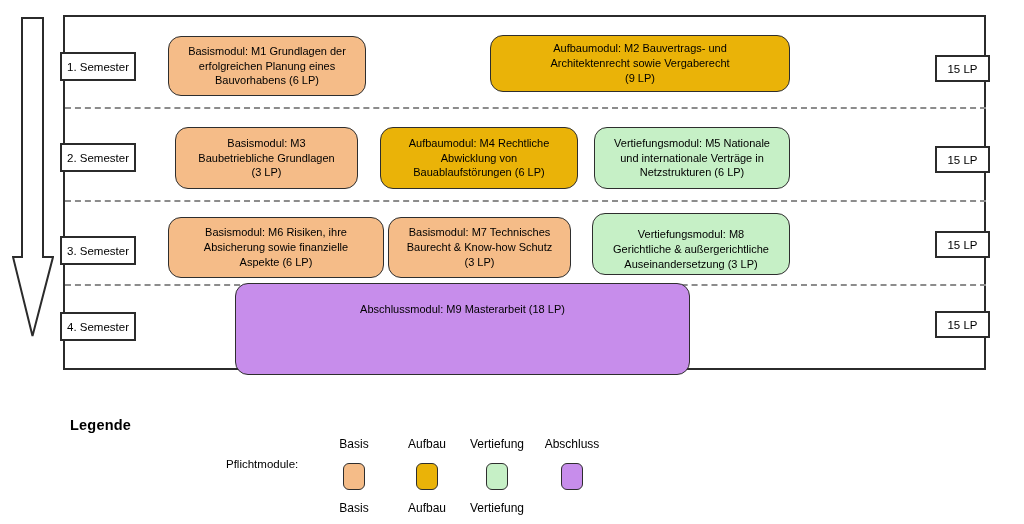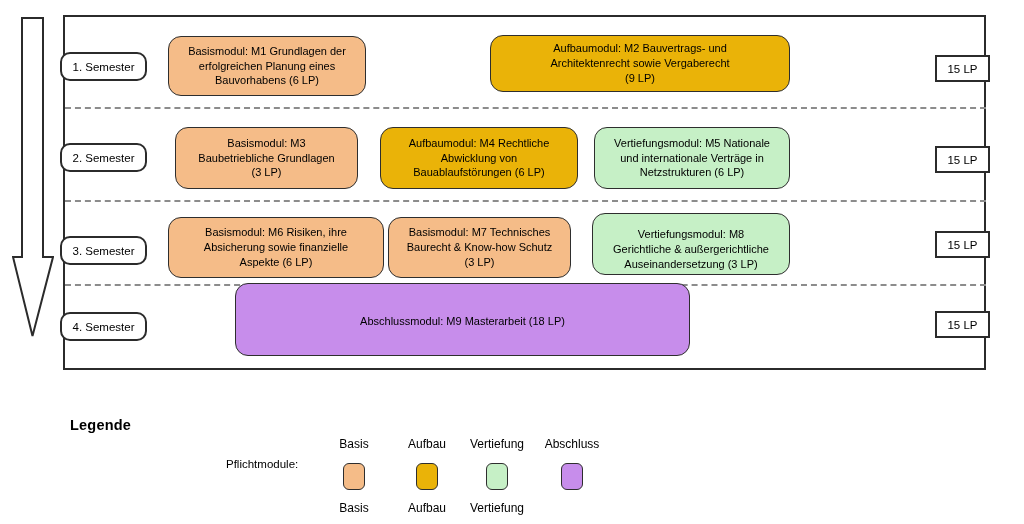--- a/index.html
+++ b/index.html
@@ -45,21 +45,21 @@
     background: #ffffff;
     border: 2px solid #2b2b2b;
     box-sizing: border-box;
     display: flex;
     align-items: center;
     justify-content: center;
     font-size: 11.5px;
     z-index: 2;
     white-space: nowrap;
   }
-  .sem-box { left: 60px; width: 87px; height: 29px; border-radius: 10px; }
+  .sem-box { left: 60px; width: 76px; height: 29px; }
   .lp-box  { left: 935px; width: 55px; height: 27px; }
 
   
   .module {
     position: absolute;
     border: 1.6px solid #2e2e2e;
     border-radius: 13px;
     box-sizing: border-box;
     display: flex;
     flex-direction: column;
@@ -71,24 +71,24 @@
     z-index: 2;
     padding: 2px 6px;
   }
   .module span { display: block; white-space: nowrap; }
   .basis      { background: #F5BC88; }
   .aufbau     { background: #eab308; }
   .vertiefung { background: #C6F0C6; }
   .abschluss  { background: #C78DEB; }
 
   #m9 {
-    left: 235px; top: 283px; width: 455px; height: 73px;
+    left: 235px; top: 283px; width: 455px; height: 92px;
     z-index: 3;
     justify-content: flex-start;
-    padding-top: 30px;
+    padding-top: 18px;
   }
 
   
   .legend-title {
     position: absolute;
     left: 70px; top: 417px;
     font-size: 14.5px;
     font-weight: bold;
     letter-spacing: 0.2px;
   }

